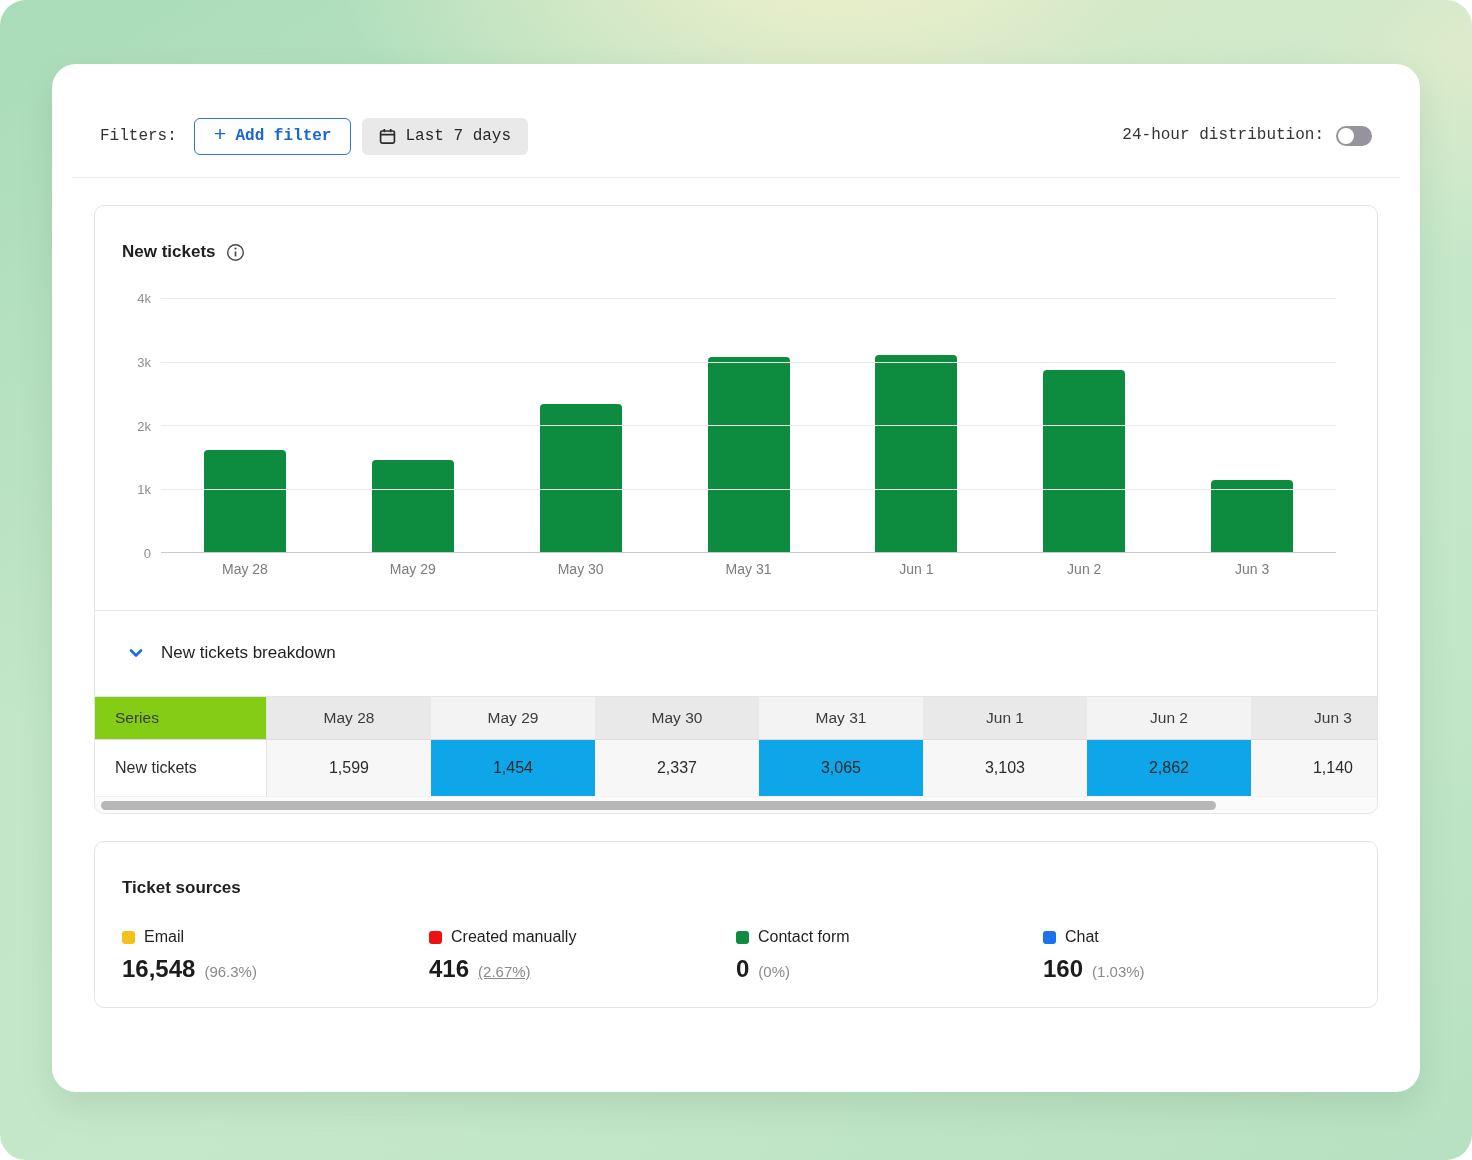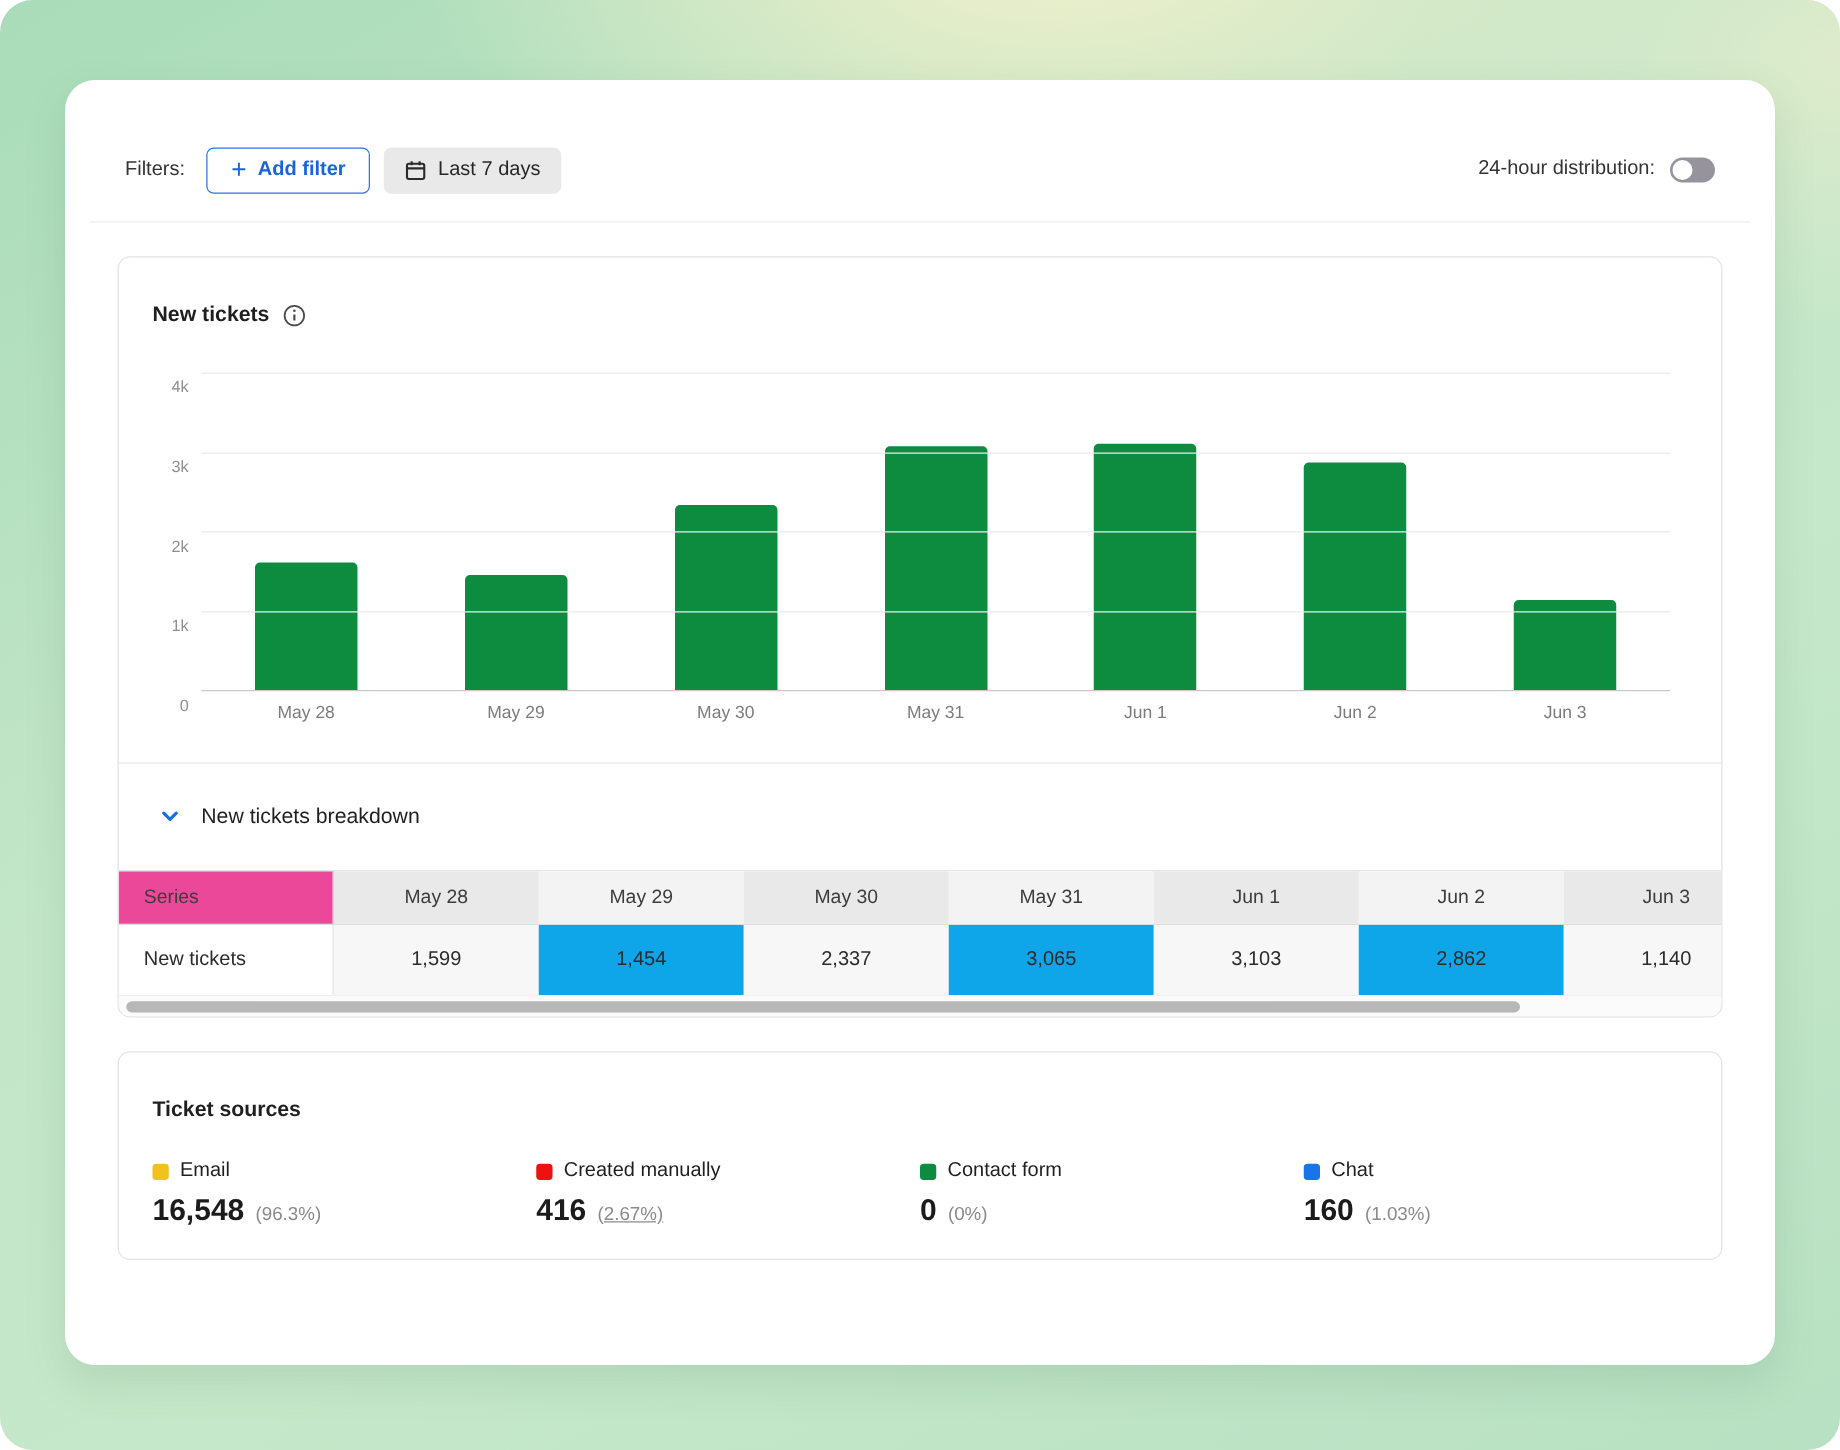--- a/index.html
+++ b/index.html
@@ -10,62 +10,62 @@
       radial-gradient(760px 430px at 57% -70px, rgba(250,242,205,0.95), rgba(250,242,205,0) 68%),
       radial-gradient(600px 360px at 101% 4%, rgba(243,239,206,0.55), rgba(243,239,206,0) 60%),
       linear-gradient(150deg, #a9dcb9 0%, #c3e6c8 38%, #c6e8ca 62%, #b7e1c2 100%);
   }
   .card {
     position:absolute; left:52px; top:64px; width:1368px; height:1028px;
     background:#fff; border-radius:24px; overflow:hidden;
     box-shadow:0 14px 34px rgba(50,90,65,0.13);
   }
   
-  .filter-row { display:flex; align-items:center; margin:53px 48px 0 48px; height:38px; }
+  .filter-row { display:flex; align-items:center; margin:53px 48px 0 48px; height:38px;font-family:Liberation Mono, monospace; }
   .filters-label { font-size:16px; color:#333; margin-right:17px; }
   .btn { display:inline-flex; align-items:center; gap:9px; height:37px; border-radius:6px; font-size:16px; cursor:pointer; font-family:inherit; }
   .add-filter { background:#fff; border:1.5px solid #2b74dd; color:#1765d8; font-weight:600; padding:0 19px; }
   .add-filter .plus { font-size:21px; font-weight:400; line-height:1; margin-top:-2px; }
   .date-btn { background:#e9e9e9; border:none; color:#272727; padding:0 17px; margin-left:11px; }
   .dist { margin-left:auto; display:flex; gap:12px; font-size:16px; color:#333; }
   .toggle { width:36px; height:20px; border-radius:10px; background:#96939d; position:relative; cursor:pointer; }
   .toggle .knob { position:absolute; left:2px; top:2px; width:16px; height:16px; border-radius:50%; background:#fff; }
   .top-divider { border-bottom:1px solid #ededed; margin:22px 20px 0 20px; }
   
   .panel { margin:27px 42px 0 42px; border:1px solid #e4e4e4; border-radius:10px; background:#fff; }
   .panel-head { padding:36px 27px 0 27px; }
   .title-row { display:flex; align-items:center; gap:10px; }
   .title-row h2, .sources h2 { font-size:17px; font-weight:700; color:#1f1f1f; }
   .info-icon { width:19px; height:19px; color:#4a4a4a; }
   .total { font-size:28px; font-weight:700; color:#1c1c1c; margin-top:10px; }
   
   .chart { position:relative; margin:36px 27px 0 27px; height:300px; }
   .plot { position:absolute; left:39px; right:14px; top:0; height:255px; border-bottom:1px solid #c9c9c9; }
   .gridline { position:absolute; left:0; right:0; border-top:1px solid #ebebeb; }
-  .ylabels { position:absolute; left:0; top:11px; width:29px; height:255px; }
+  .ylabels { position:absolute; left:0; top:0; width:29px; height:255px; }
   .ylab { position:absolute; right:0; transform:translateY(-50%); font-size:13px; color:#8f8f8f; }
   .bars { position:absolute; inset:0; display:flex; align-items:flex-end; }
   .slot { flex:1; display:flex; justify-content:center; align-items:flex-end; height:100%; }
   .bar { width:82px; border-radius:4px 4px 0 0; }
   .xlabels { position:absolute; left:39px; right:14px; top:263px; display:flex; }
   .xlab { flex:1; text-align:center; font-size:14px; color:#7c7c7c; }
   .section-divider { border-top:1px solid #e7e7e7; margin-top:12px; }
   
   .breakdown-head { display:flex; align-items:center; gap:17px; padding:32px 27px 33px 33px; cursor:pointer; }
   .breakdown-head span { font-size:17px; font-weight:400; color:#1f1f1f; }
   .chevron { width:16px; height:16px; color:#1a6fe0; }
   
   .table-wrap { width:100%; overflow:hidden; border-top:1px solid #e5e5e5; }
   .trow { display:flex; width:1320px; }
   .tcell { flex:0 0 164px; display:flex; align-items:center; justify-content:center; }
   .tcell.series { flex:0 0 172px; justify-content:flex-start; padding-left:20px; border-right:1px solid #e2e2e2; }
   .thead .tcell { height:42px; font-size:15.5px; color:#3c3c3c; }
   .tbody .tcell { height:56px; font-size:16px; color:#2c2c2c; }
   .thead { border-bottom:1px solid #dcdcdc; }
-  .thead .series { background:#ec4899; }
+  .thead .series { background:#84cc16; }
   .thead .alt-dark { background:#e9e9e9; }
   .thead .alt-light { background:#f3f3f3; }
   .tbody .series { background:#fff; }
   .tbody .alt-dark { background:#f7f7f7; }
   .tbody .alt-light { background:#0ea5e9; }
   .scrollstrip { position:relative; height:17px; background:#fbfbfb; border-top:1px solid #f0f0f0; border-radius:0 0 10px 10px; }
   .scrollstrip .thumb { position:absolute; left:6px; top:4px; height:9px; width:87%; background:#b7b7b7; border-radius:5px; }
   
   .sources { padding:36px 27px 24px 27px; }
   .src-row { display:flex; margin-top:30px; }

